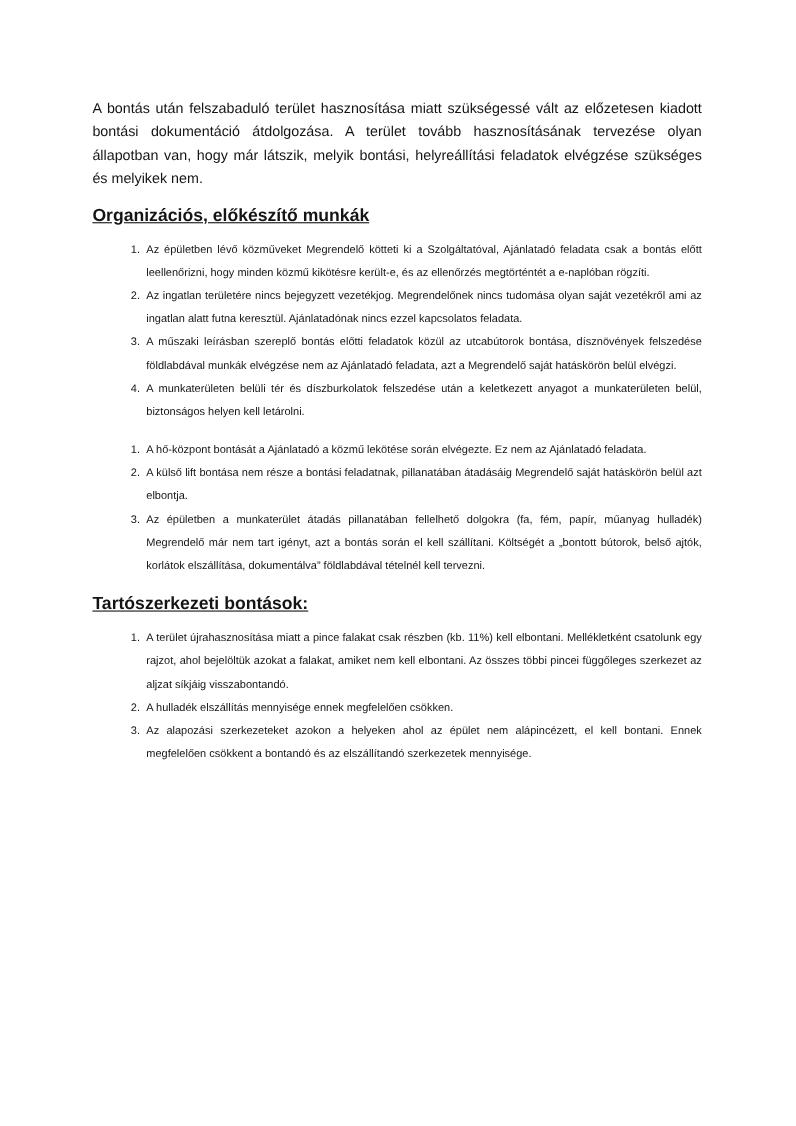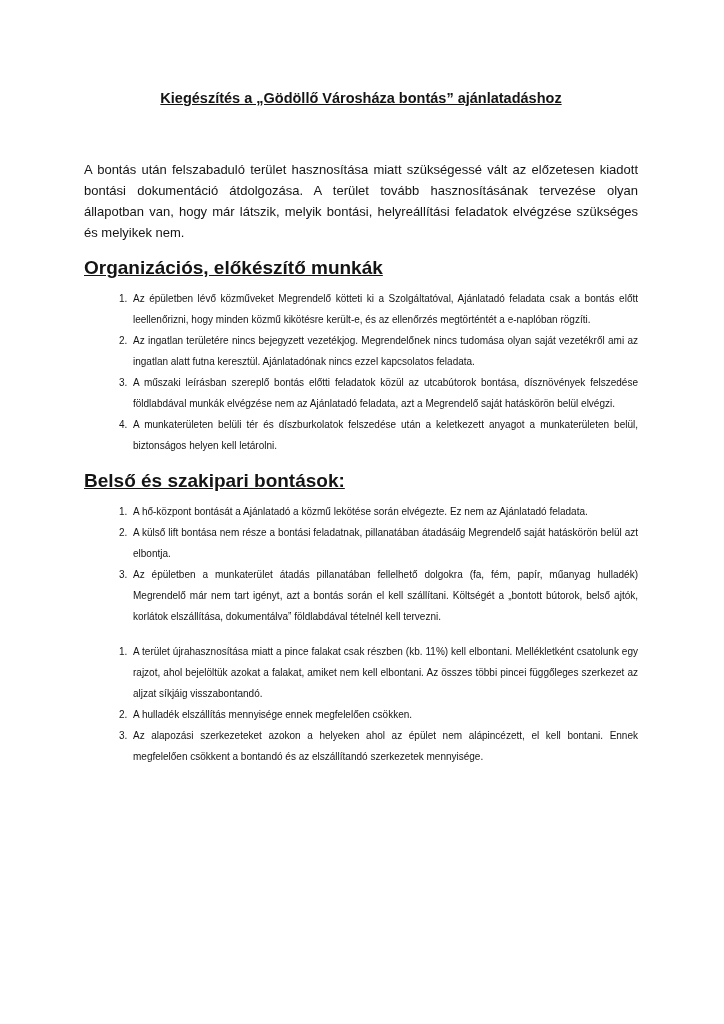--- a/index.html
+++ b/index.html
@@ -27,21 +27,21 @@
     text-align: center;
     margin: 0 0 50px 0;
   }
   .intro {
     font-size: 13px;
     line-height: 21px;
     text-align: justify;
     margin: 0 0 0 0;
   }
   .section-heading {
-    font-size: 19px;
+    font-size: 16px;
     line-height: 21px;
     font-weight: bold;
     text-decoration: underline;
     margin: 14px 0 10px 0;
   }
   ol.section-list {
     margin: 0 0 14px 0;
     padding: 0 0 0 46px;
     font-size: 10px;
     line-height: 21px;
@@ -49,38 +49,37 @@
   ol.section-list li {
     text-align: justify;
     padding-left: 3px;
   }
 </style>
 </head>
 <body>
 
 <div class="page">
 
-  <h1 class="doc-title">Kiegészítés a „Gödöllő Városháza bontás” ajánlatadáshoz</h1>
 
   <p class="intro">A bontás után felszabaduló terület hasznosítása miatt szükségessé vált az előzetesen kiadott bontási dokumentáció átdolgozása. A terület tovább hasznosításának tervezése olyan állapotban van, hogy már látszik, melyik bontási, helyreállítási feladatok elvégzése szükséges és melyikek nem.</p>
 
   <h2 class="section-heading">Organizációs, előkészítő munkák</h2>
   <ol class="section-list">
     <li>Az épületben lévő közműveket Megrendelő kötteti ki a Szolgáltatóval, Ajánlatadó feladata csak a bontás előtt leellenőrizni, hogy minden közmű kikötésre került-e, és az ellenőrzés megtörténtét a e-naplóban rögzíti.</li>
     <li>Az ingatlan területére nincs bejegyzett vezetékjog. Megrendelőnek nincs tudomása olyan saját vezetékről ami az ingatlan alatt futna keresztül. Ajánlatadónak nincs ezzel kapcsolatos feladata.</li>
     <li>A műszaki leírásban szereplő bontás előtti feladatok közül az utcabútorok bontása, dísznövények felszedése földlabdával munkák elvégzése nem az Ajánlatadó feladata, azt a Megrendelő saját hatáskörön belül elvégzi.</li>
     <li>A munkaterületen belüli tér és díszburkolatok felszedése után a keletkezett anyagot a munkaterületen belül, biztonságos helyen kell letárolni.</li>
   </ol>
 
-  <h2 class="section-heading">Belső és szakipari bontások:</h2>
   <ol class="section-list">
     <li>A hő-központ bontását a Ajánlatadó a közmű lekötése során elvégezte. Ez nem az Ajánlatadó feladata.</li>
     <li>A külső lift bontása nem része a bontási feladatnak, pillanatában átadásáig Megrendelő saját hatáskörön belül azt elbontja.</li>
     <li>Az épületben a munkaterület átadás pillanatában fellelhető dolgokra (fa, fém, papír, műanyag hulladék) Megrendelő már nem tart igényt, azt a bontás során el kell szállítani.  Költségét a „bontott bútorok, belső ajtók, korlátok elszállítása, dokumentálva” földlabdával tételnél kell tervezni.</li>
   </ol>
 
+  <h2 class="section-heading">Tartószerkezeti bontások:</h2>
   <ol class="section-list">
     <li>A terület újrahasznosítása miatt a pince falakat csak részben (kb. 11%) kell elbontani. Mellékletként csatolunk egy rajzot, ahol bejelöltük azokat a falakat, amiket nem kell elbontani. Az összes többi pincei függőleges szerkezet az aljzat síkjáig visszabontandó.</li>
     <li>A hulladék elszállítás mennyisége ennek megfelelően csökken.</li>
     <li>Az alapozási szerkezeteket azokon a helyeken ahol az épület nem alápincézett, el kell bontani. Ennek megfelelően csökkent a bontandó és az elszállítandó szerkezetek mennyisége.</li>
   </ol>
 
 </div>
 
 </body></html>

